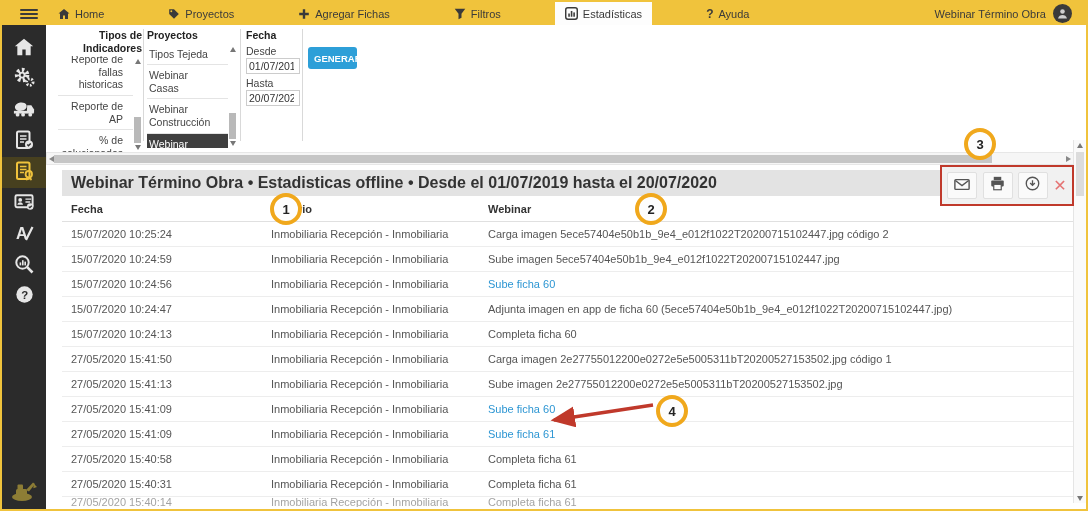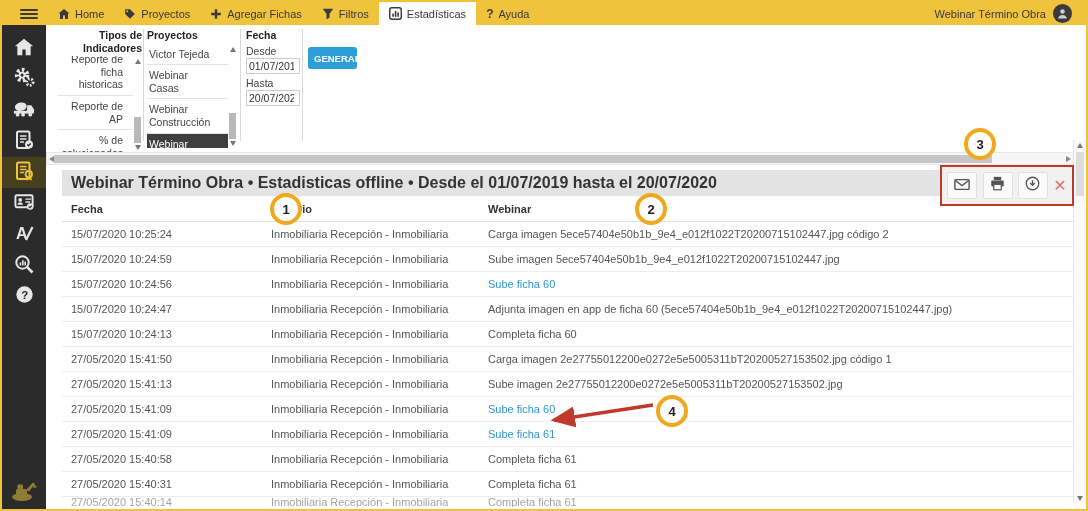--- a/index.html
+++ b/index.html
@@ -3,21 +3,21 @@
 <meta charset="utf-8">
 <style>
   html,body{margin:0;padding:0;background:#888;}
   #app{position:relative;width:1084px;height:507px;border:2px solid #f0c33c;background:#fff;
        font-family:"Liberation Sans","DejaVu Sans",sans-serif;overflow:hidden;}
   
   .topbar{position:absolute;left:0;top:0;width:1084px;height:23px;background:#f0c33c;
           display:flex;align-items:stretch;color:#3a3a3a;font-size:11px;}
   .hamburger{width:18px;margin:0 0 0 18px;display:flex;flex-direction:column;justify-content:center;gap:2px;cursor:pointer;}
   .hamburger i{display:block;height:2px;background:#3a3a3a;border-radius:1px;}
-  .tabs{display:flex;align-items:stretch;margin-left:10px;}
+  .tabs{display:flex;align-items:stretch;margin-left:10px;gap:44px;}
   .tab{display:flex;align-items:center;gap:5px;padding:0 10px;cursor:pointer;white-space:nowrap;}
   .tab.active{background:#fdfdfd;}
   .tab svg{display:block;}
   .tab .qmark{font-weight:bold;font-size:12px;}
   .topbar-right{margin-left:auto;display:flex;align-items:center;gap:7px;padding-right:14px;}
   .avatar{width:19px;height:19px;border-radius:50%;background:#3a3a3a;display:flex;align-items:center;justify-content:center;}
   
   .sidebar{position:absolute;left:0;top:23px;bottom:0;width:44px;background:#2b2b2b;
            display:flex;flex-direction:column;align-items:center;padding-top:8px;box-sizing:border-box;}
   .side-item{width:44px;height:31px;display:flex;align-items:center;justify-content:center;color:#e6e6e6;cursor:pointer;}
@@ -226,39 +226,39 @@
       </div>
   </aside>
 
   <main class="content">
 
     <section class="filters">
       <div class="fcol" style="left:12px;width:84px;text-align:right;">
         <div class="flabel">Tipos de Indicadores</div>
         <div class="listbox" style="height:96px;">
           <div class="list-items" style="padding-right:9px;">
-            <div class="opt">Reporte de ficha historicas</div>
+            <div class="opt">Reporte de fallas historicas</div>
             <div class="opt">Reporte de AP</div>
             <div class="opt">% de solucionados</div>
 
           </div>
           <div class="lscroll">
               <div class="tri-up"></div>
               <div class="lthumb"></div>
               <div class="tri-down"></div>
             </div>
         </div>
       </div>
       <div class="fdivider" style="left:97px;"></div>
 
       <div class="fcol" style="left:101px;width:90px;">
         <div class="flabel">Proyectos</div>
         <div class="listbox" style="height:104px;">
           <div class="list-items" style="margin-top:0;padding-right:9px;">
-            <div class="opt">Victor Tejeda</div>
+            <div class="opt">Tipos Tejeda</div>
             <div class="opt">Webinar Casas</div>
             <div class="opt">Webinar Construcción</div>
             <div class="opt selected">Webinar Término Obra</div>
           </div>
           <div class="lscroll">
               <div class="tri-up"></div>
               <div class="lthumb"></div>
               <div class="tri-down"></div>
             </div>
         </div>

